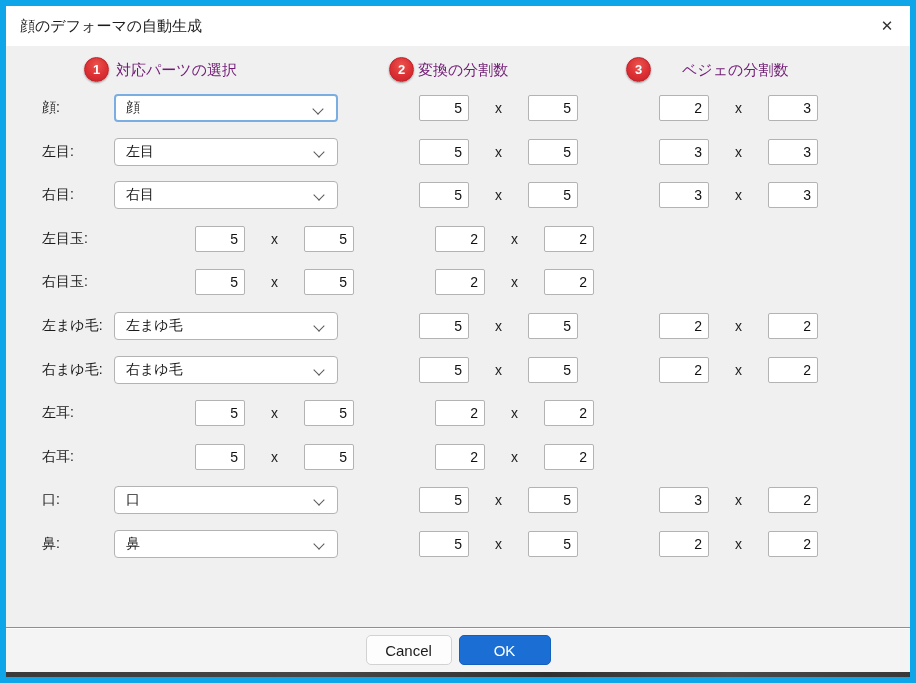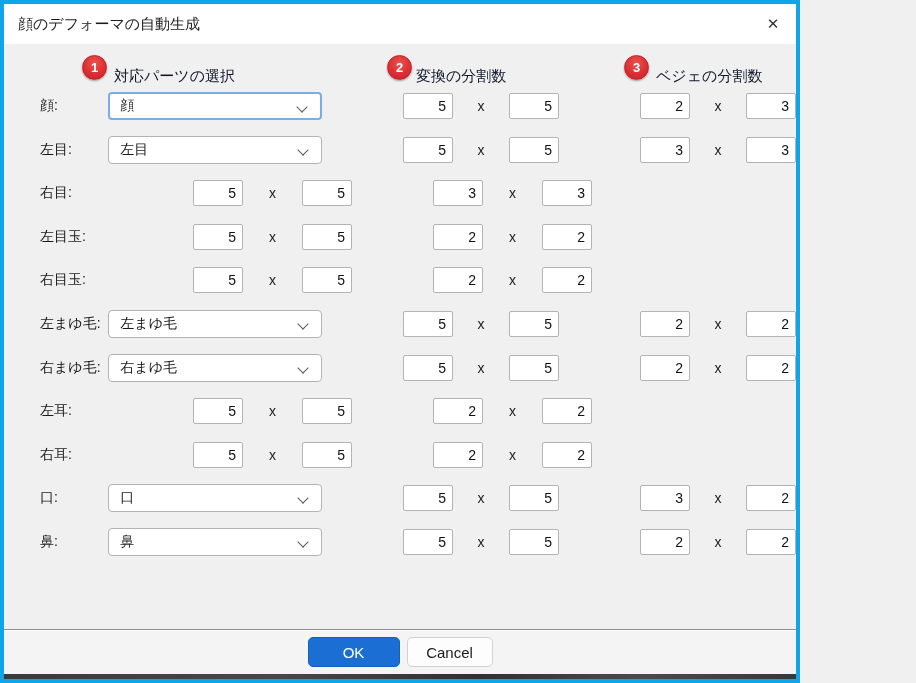--- a/index.html
+++ b/index.html
@@ -4,24 +4,24 @@
 <style>
   * { box-sizing: border-box; margin: 0; padding: 0; }
   html, body { width: 916px; height: 683px; }
   body {
     font-family: "Liberation Sans", "DejaVu Sans", sans-serif;
     background: #f0f0f0;
     overflow: hidden;
   }
   .dialog {
     position: relative;
-    width: 800px;
+    width: 916px;
     height: 683px;
     background: #f0f0f0;
-    border: 4px solid #0ea5e9;
+    border: 6px solid #0ea5e9;
   }
   
   .titlebar {
     position: absolute; top: 0; left: 0; right: 0;
     height: 40px;
     background: #ffffff;
     display: flex; align-items: center;
     padding-left: 14px;
   }
   .titlebar .title { font-size: 15px; color: #1b1b1b; }
@@ -40,24 +40,24 @@
     width: 25px; height: 25px; border-radius: 50%;
     background: radial-gradient(circle at 50% 32%, #ea544f 0%, #dc2f33 55%, #c4232c 100%);
     border: 1px solid #bd2129;
     color: #fff; font-size: 13px; font-weight: bold;
     display: flex; align-items: center; justify-content: center;
     box-shadow: 0 1px 2px rgba(0,0,0,0.35);
   }
   .badge-1 { left: 78px; }
   .badge-2 { left: 383px; }
   .badge-3 { left: 620px; }
-  .section-label { position: absolute; top: 15px; font-size: 15px; color: #0f172a; margin-top: 8px; }
+  .section-label { position: absolute; top: 15px; font-size: 15px; color: #701a75; }
   .section-label-1 { left: 110px; }
   .section-label-2 { left: 412px; font-family: Liberation Serif, serif; }
-  .section-label-3 { left: 652px; text-align: right; }
+  .section-label-3 { left: 676px; text-align: right; }
   
   .row {
     display: flex; align-items: center;
     height: 28px;
     padding-left: 36px;
     margin-bottom: 15.6px;
   }
   .row-label { width: 72px; font-size: 14px; color: #1b1b1b; }
   .combo {
     position: relative;
@@ -166,20 +166,24 @@
     <input type="text" class="num gap" value="5" style="">
     <span class="xsep">x</span>
     <input type="text" class="num" value="5" style="">
     <input type="text" class="num gap" value="3" style="">
     <span class="xsep">x</span>
     <input type="text" class="num" value="3" style="">
   </div>
 
   <div class="row">
     <span class="row-label">右目:</span>
+    <div class="combo">
+      <span>右目</span>
+      <span class="chevron"></span>
+    </div>
     <input type="text" class="num gap" value="5" style="">
     <span class="xsep">x</span>
     <input type="text" class="num" value="5" style="">
     <input type="text" class="num gap" value="3" style="">
     <span class="xsep">x</span>
     <input type="text" class="num" value="3" style="">
   </div>
 
   <div class="row">
     <span class="row-label">左目玉:</span>
@@ -273,18 +277,18 @@
     <span class="xsep">x</span>
     <input type="text" class="num" value="5" style="">
     <input type="text" class="num gap" value="2" style="">
     <span class="xsep">x</span>
     <input type="text" class="num" value="2" style="">
   </div>
 </div>
   </div>
 
   <div class="footer">
+    <button class="btn btn-cancel">Cancel</button>
     <button class="btn btn-ok">OK</button>
-    <button class="btn btn-cancel">Cancel</button>
   </div>
 
   <div class="bottom-strip"></div>
 </div>
 
 </body></html>

